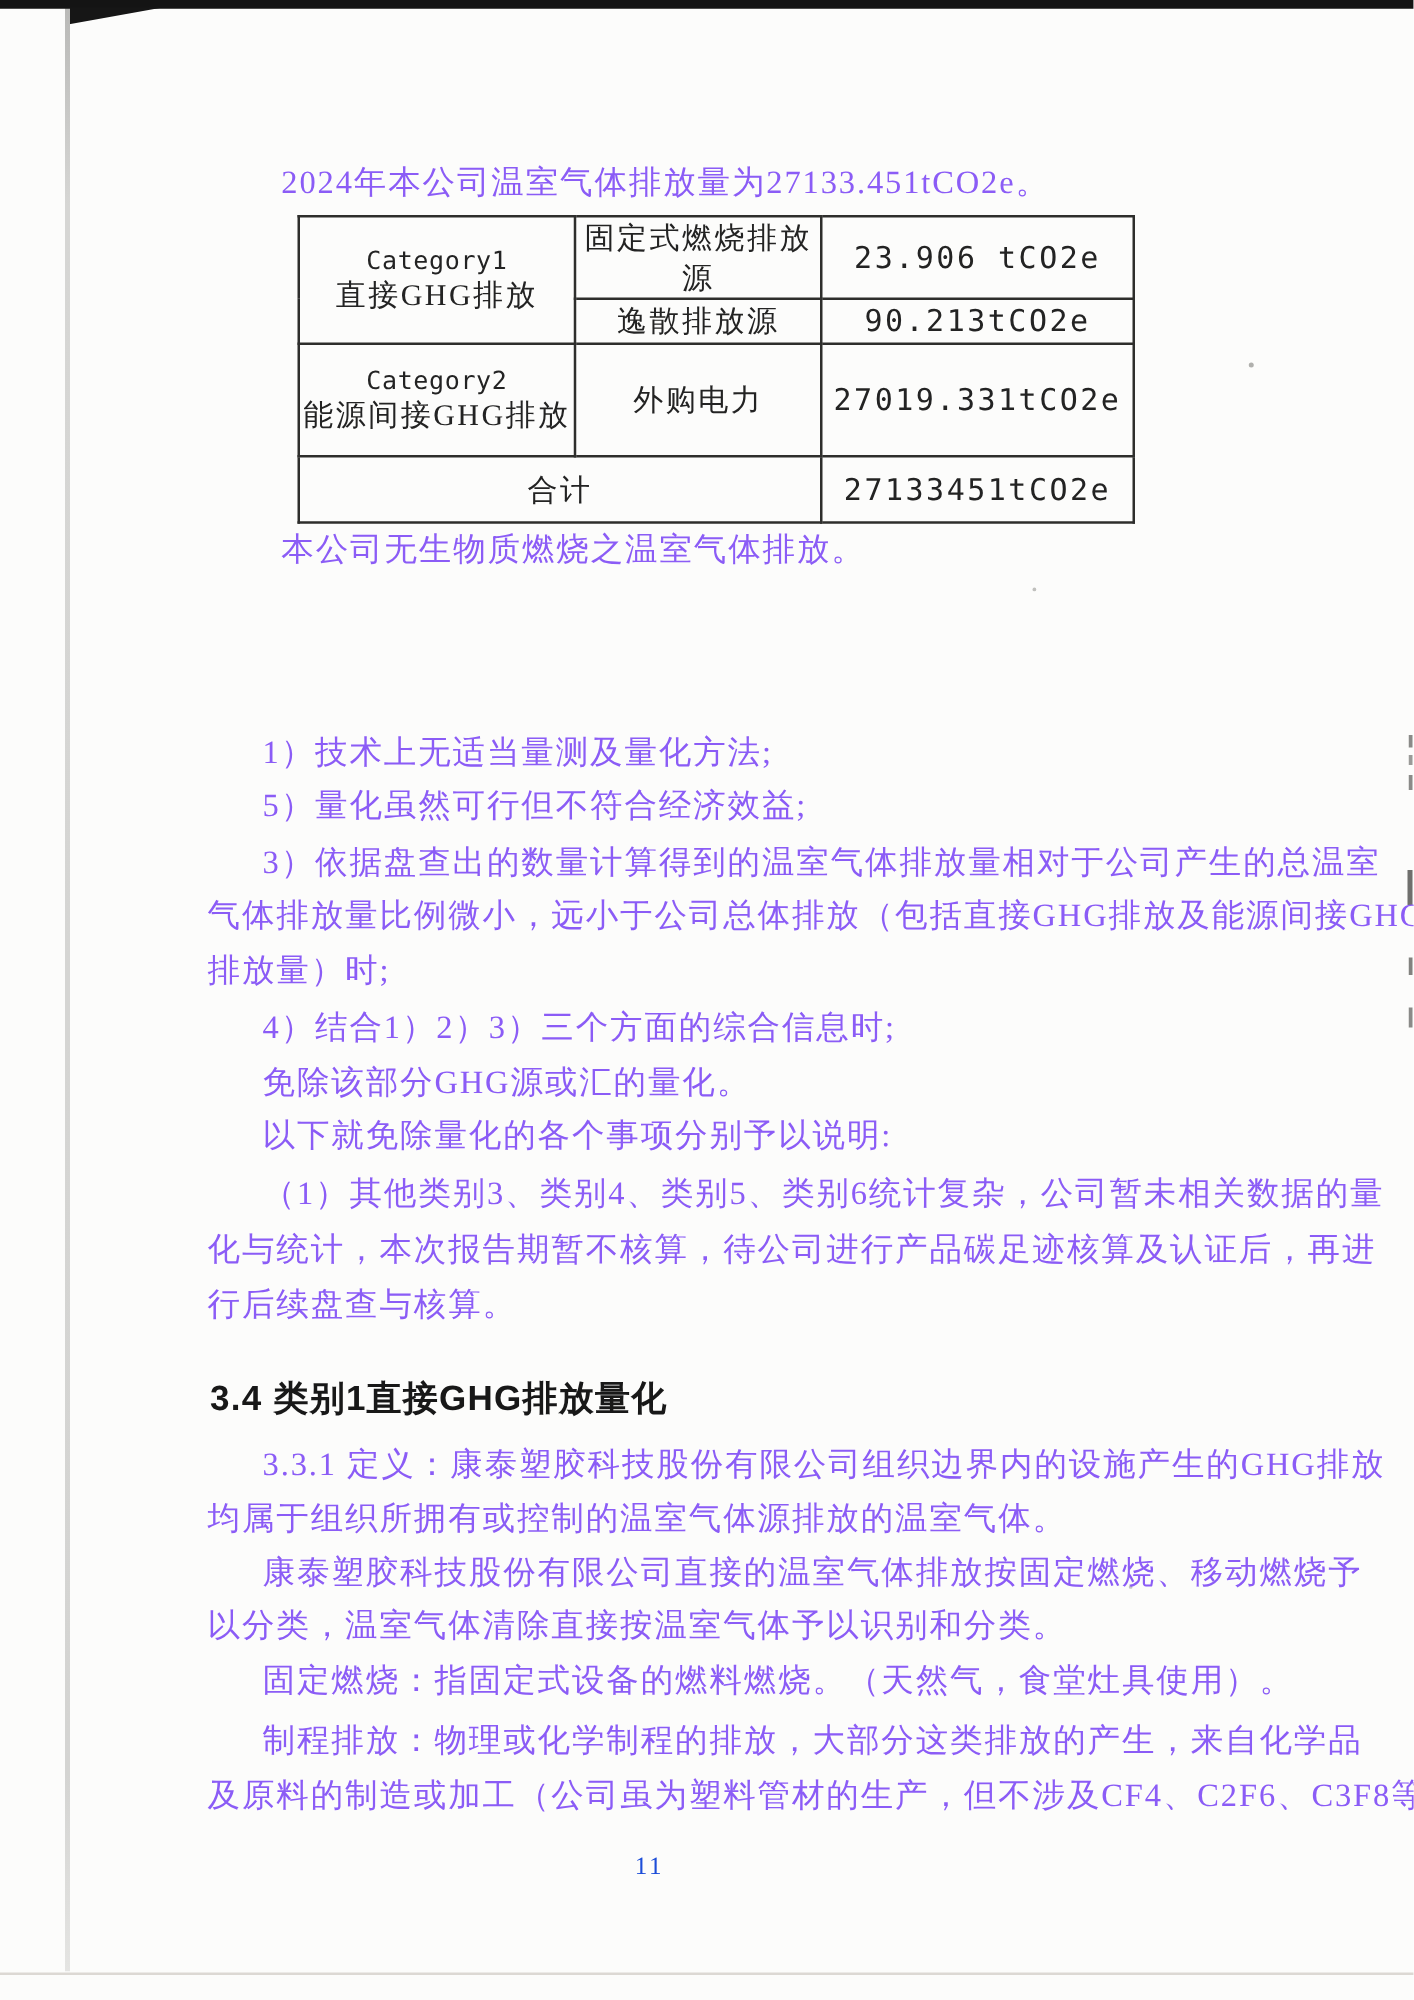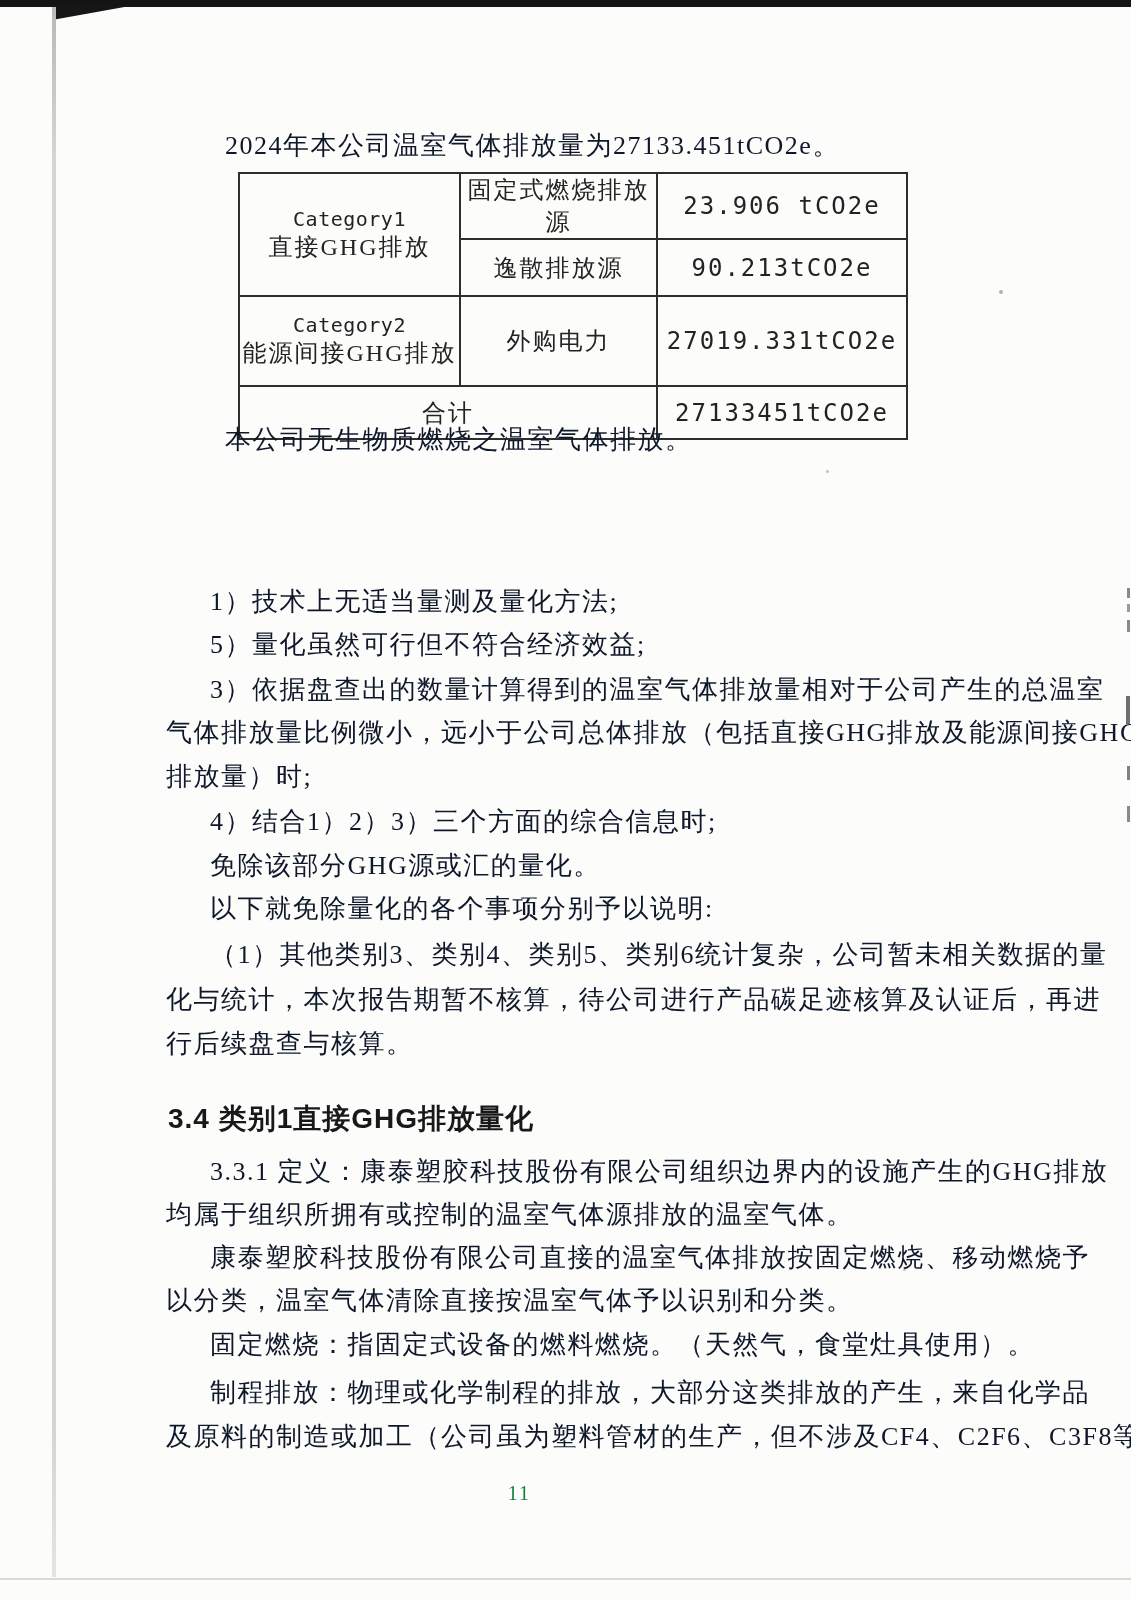--- a/index.html
+++ b/index.html
@@ -15,21 +15,21 @@
   .corner-wedge{position:absolute;left:52px;top:6px;width:0;height:0;
     border-top:14px solid #161616;border-right:78px solid transparent;}
   .fold-line{position:absolute;left:52px;top:7px;width:4px;height:1570px;
     background:linear-gradient(#b9b9b7,#d6d6d4 10%,#d4d4d2 90%,#e4e4e2);}
   .bottom-edge{position:absolute;left:0;top:1578px;width:1131px;height:2px;background:#dcd8d3;}
   .bleed{position:absolute;background:#8a8a88;}
   .speck{position:absolute;border-radius:50%;}
   
   .line{
     position:absolute;
-    font-size:26px;color:#0f172a;
+    font-size:26px;color:#8b5cf6;
     letter-spacing:1.5px;white-space:nowrap;
     line-height:32px;height:32px;
   }
   .indent{left:210px;}
   .flush{left:166px;}
   .intro{left:225px;}
   .heading{
     position:absolute;left:168px;
     font-family:"Liberation Sans",sans-serif;font-weight:bold;
     font-size:28px;color:#181818;letter-spacing:1px;white-space:nowrap;
@@ -39,26 +39,26 @@
   table.ghg{
     position:absolute;left:238px;top:172px;
     border-collapse:collapse;table-layout:fixed;width:668px;
   }
   table.ghg td{
     border:2px solid #2e2e2c;
     text-align:center;vertical-align:middle;
     font-size:24px;color:#232323;letter-spacing:2px;
     padding:0;overflow:hidden;
   }
-  tr.r1{height:49px;} tr.r2{height:57px;} tr.r3{height:90px;} tr.r4{height:53px;}
+  tr.r1{height:49px;} tr.r2{height:36px;} tr.r3{height:90px;} tr.r4{height:53px;}
   .mono{font-family:"DejaVu Sans Mono",monospace;letter-spacing:0.5px;font-size:20px;}
   .catcell{height:100%;display:flex;flex-direction:column;justify-content:space-around;align-items:center;}
   .pagenum{
     position:absolute;left:0;top:1482px;width:1039px;
-    text-align:center;font-size:20px;color:#15803d;letter-spacing:2px;
+    text-align:center;font-size:20px;color:#1d4ed8;letter-spacing:2px;
     font-family:"Liberation Serif",serif;
   }
 </style>
 </head>
 <body>
 
 <div class="page">
 
   <div class="top-band"></div>
   <div class="corner-wedge"></div>

